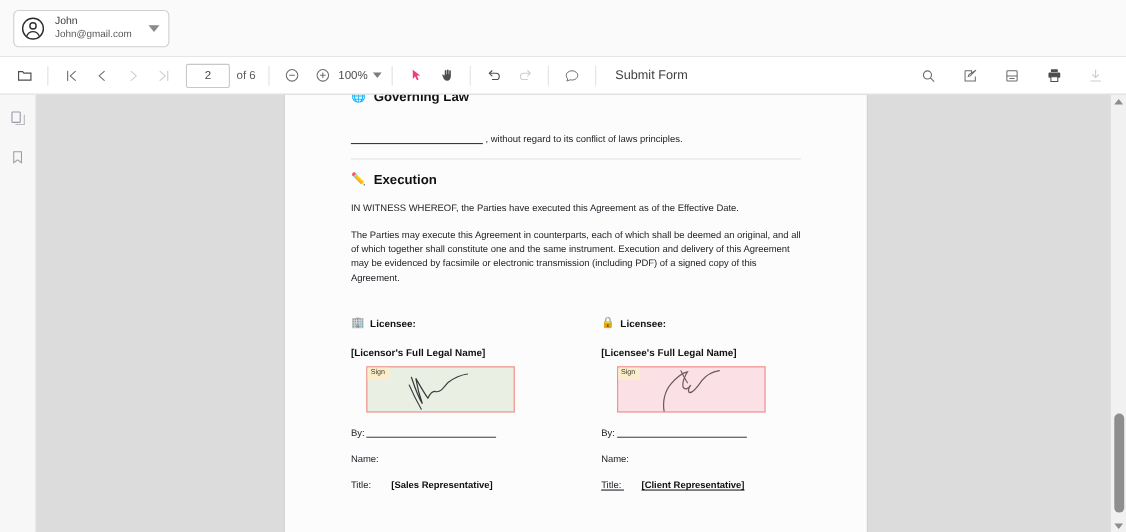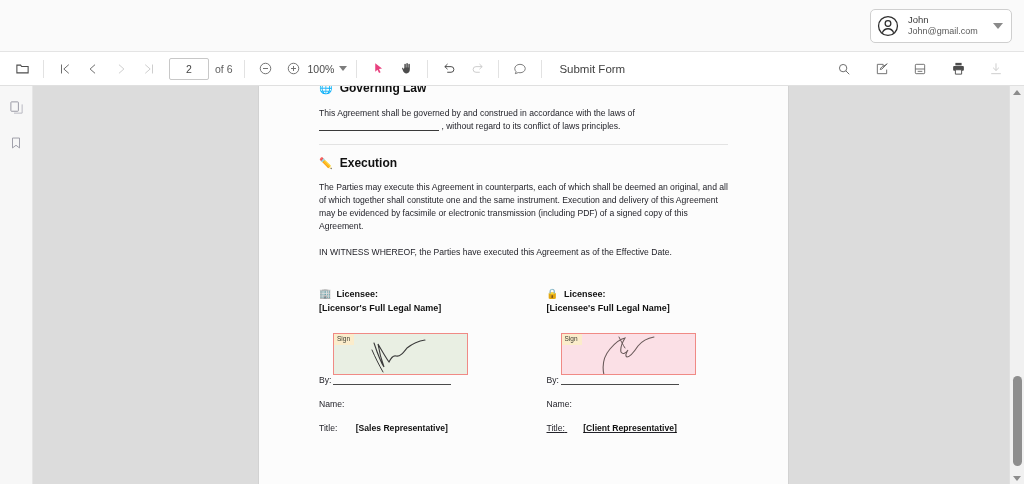--- a/index.html
+++ b/index.html
@@ -9,21 +9,21 @@
     background: #ffffff;
     overflow: hidden;
   }
   .app { position: relative; width: 1024px; height: 484px; display: flex; flex-direction: column; }
 
   
   .topbar {
     height: 52px; min-height: 52px;
     background: #fafafa;
     border-bottom: 1px solid #e4e4e4;
-    display: flex; align-items: center; justify-content: flex-end;
+    display: flex; align-items: center; justify-content: space-between;
     padding: 0 12px;
     position: relative;
   }
   .account {
     display: flex; align-items: center; gap: 9px;
     border: 1px solid #cfcfcf; border-radius: 5px;
     background: #ffffff;
     height: 34px; padding: 0 8px 0 6px;
     min-width: 142px;
     cursor: pointer;
@@ -97,21 +97,21 @@
   .sec-head .emj { font-size: 11px; line-height: 1; }
   .divider { height: 1px; background: #e3e3e3; margin: 11px 0 0 0; }
 
   .para { font-size: 8.6px; line-height: 1.52; color: #23232a; }
   .blank-line { display: inline-block; width: 120px; border-bottom: 1px solid #3a3a3a; height: 9px; vertical-align: -2px; }
 
   .sig-cols { display: flex; gap: 46px; }
   .sig-col { width: 190px; position: relative; }
   .party-head { display: flex; align-items: center; gap: 5px; font-size: 9px; font-weight: bold; color: #111; }
   .party-head .emj { font-size: 10px; line-height: 1; }
-  .legal-name { font-size: 9px; font-weight: bold; color: #111; margin-top: 4px; }
+  .legal-name { font-size: 9px; font-weight: bold; color: #111; margin-top: 17px; }
 
   .sig-field {
     position: absolute; width: 135px; height: 42px;
     border: 1.2px solid #f08a85;
     overflow: hidden;
   }
   .sig-field.green { background: #e9efe3; }
   .sig-field.pink { background: #fbe0e6; }
   .sig-tag {
     position: absolute; left: 0; top: 0;
@@ -317,34 +317,34 @@
         <div class="doc">
 
           <div style="margin-top:-5px;overflow:hidden;height:17px;">
             <div class="sec-head">
               <span class="emj">🌐</span>
               <span>Governing Law</span>
             </div>
           </div>
 
           <p class="para" style="margin-top:9px;">
-            <span>This Agreement shall be governed by and construed in accordance with the laws of</span><br>
+            <br>
             <span class="blank-line"></span>
             <span>, without regard to its conflict of laws principles.</span>
           </p>
 
           <div class="divider"></div>
 
           <div class="sec-head" style="margin-top:11px;">
             <span class="emj">✏️</span>
             <span>Execution</span>
           </div>
 
+          <p class="para" style="margin-top:13px;">IN WITNESS WHEREOF, the Parties have executed this Agreement as of the Effective Date.</p>
           <p class="para" style="margin-top:11px;">The Parties may execute this Agreement in counterparts, each of which shall be deemed an original, and all of which together shall constitute one and the same instrument. Execution and delivery of this Agreement may be evidenced by facsimile or electronic transmission (including PDF) of a signed copy of this Agreement.</p>
-          <p class="para" style="margin-top:13px;">IN WITNESS WHEREOF, the Parties have executed this Agreement as of the Effective Date.</p>
 
           <div class="sig-cols" style="margin-top:30px;">
 
             <div class="sig-col">
               <div class="party-head">
                 <span class="emj">🏢</span>
                 <span>Licensee:</span>
               </div>
               <div class="legal-name">[Licensor's Full Legal Name]</div>
 

